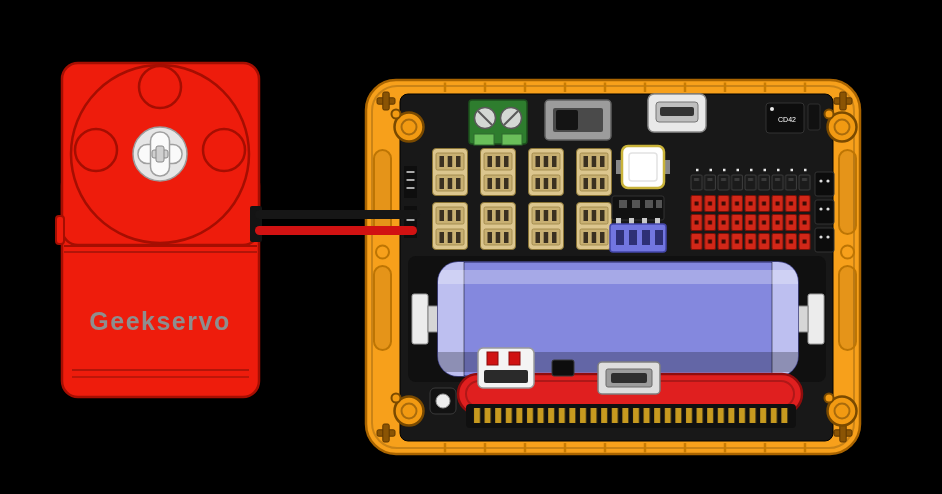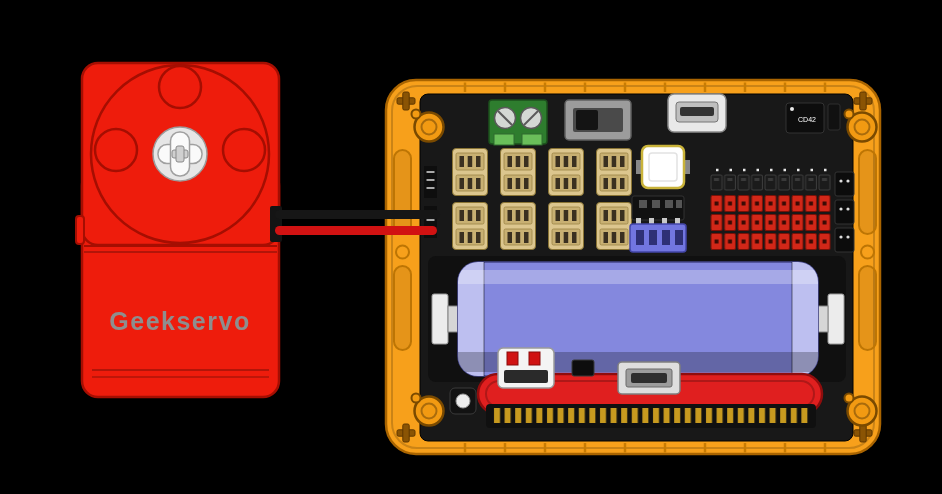--- a/index.html
+++ b/index.html
@@ -1,16 +1,16 @@
 <!DOCTYPE html>
 <html><head>
 <meta charset="utf-8">
 <style>
   html,body { margin:0; padding:0; background:#000; }
-  .stage { position:relative; width:910px; height:494px; background:#0ea5e9; overflow:hidden;margin-left:20px; }
+  .stage { position:relative; width:910px; height:494px; background:#0ea5e9; overflow:hidden; }
   svg { display:block; }
   text { font-family:"Liberation Sans","DejaVu Sans",sans-serif; }
 </style>
 </head>
 <body>
 
 <div class="stage">
 <svg width="942" height="494" viewBox="0 0 942 494">
   <defs>
     <pattern id="patBlackPin" patternUnits="userSpaceOnUse" x="690" y="174" width="13.5" height="18">

